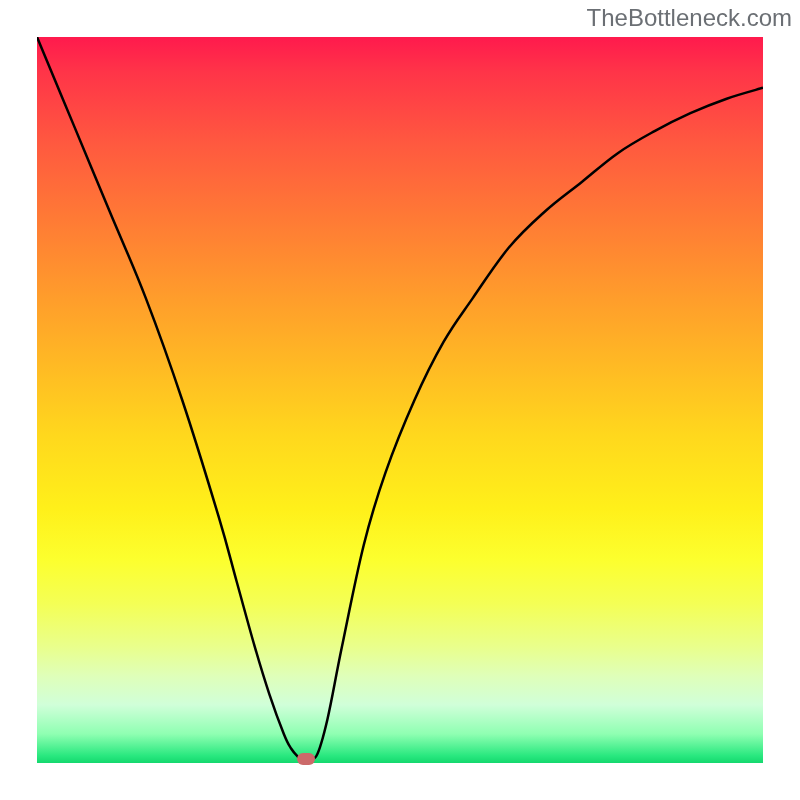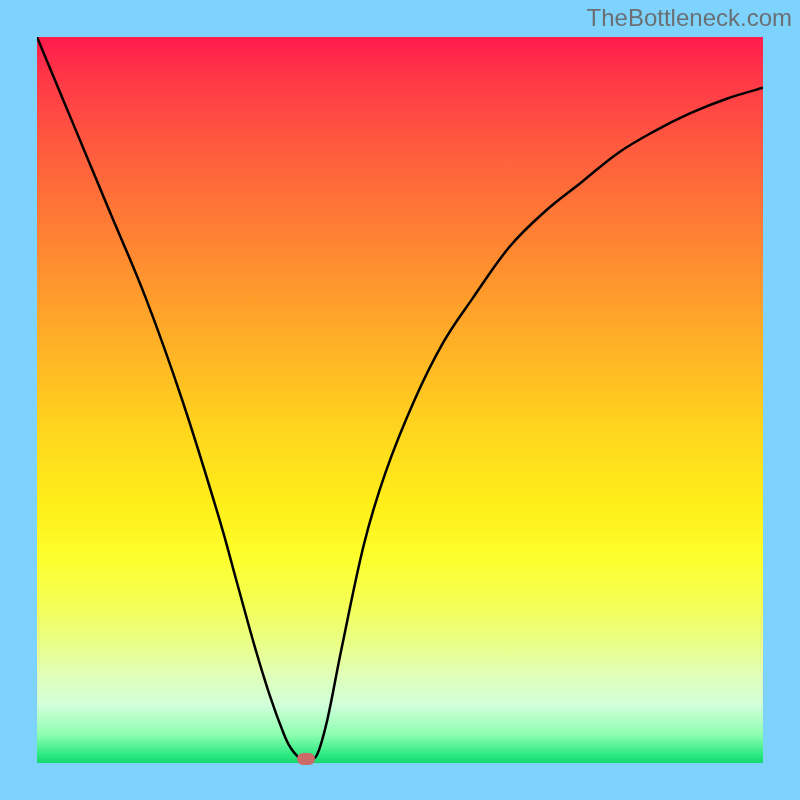--- a/index.html
+++ b/index.html
@@ -1,16 +1,16 @@
 <!DOCTYPE html>
 <html><head>
 <meta charset="utf-8">
 <style>
 html,body{margin:0;padding:0;width:800px;height:800px;background:#000;overflow:hidden}
-.frame{position:absolute;left:0;top:0;width:800px;height:800px;background:#7dd3fc}
+.frame{position:absolute;left:0;top:0;width:800px;height:800px;background:#ffffff}
 .plot-bg{position:absolute;left:37px;top:37px;width:726px;height:726px;
   background:linear-gradient(to bottom,
     #ff1a4d 0%,
     #ff3548 5%,
     #ff5a3f 15%,
     #ff7a35 25%,
     #ff9a2c 35%,
     #ffb924 45%,
     #ffd81d 55%,
     #fff01a 65%,

